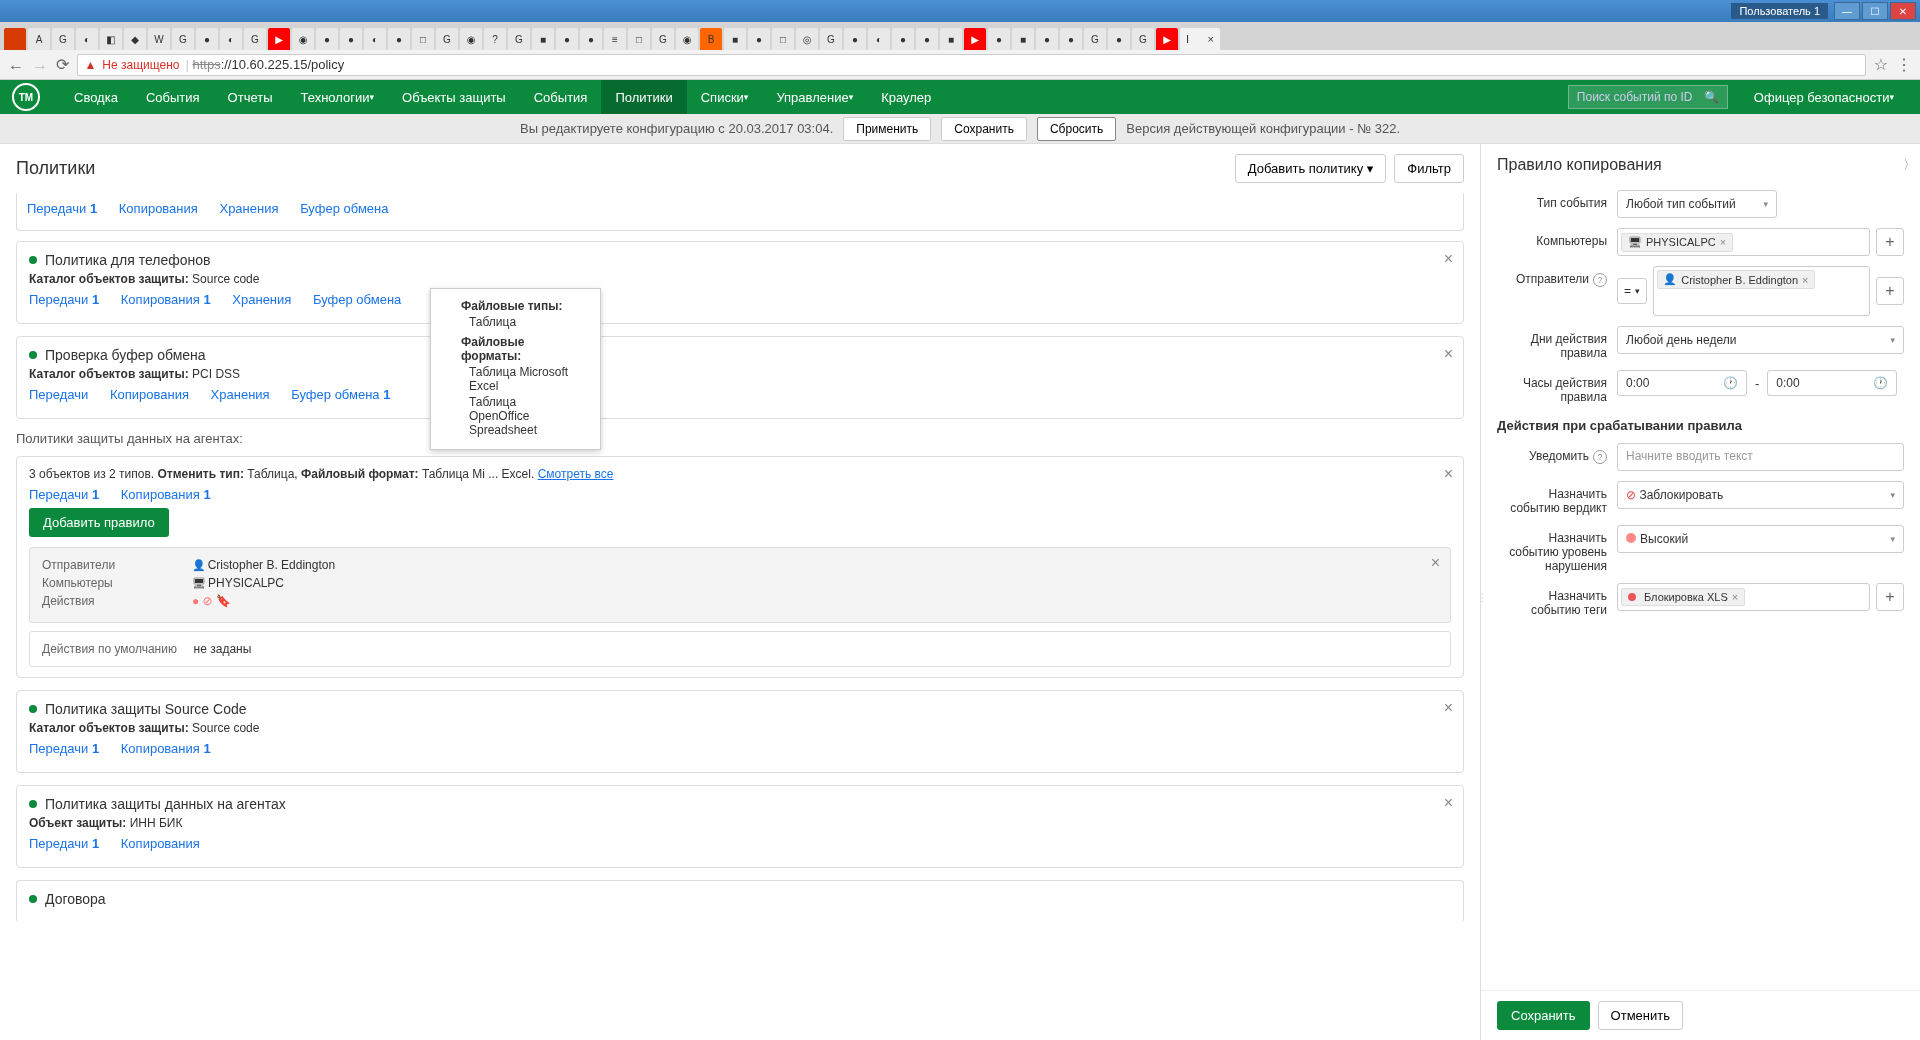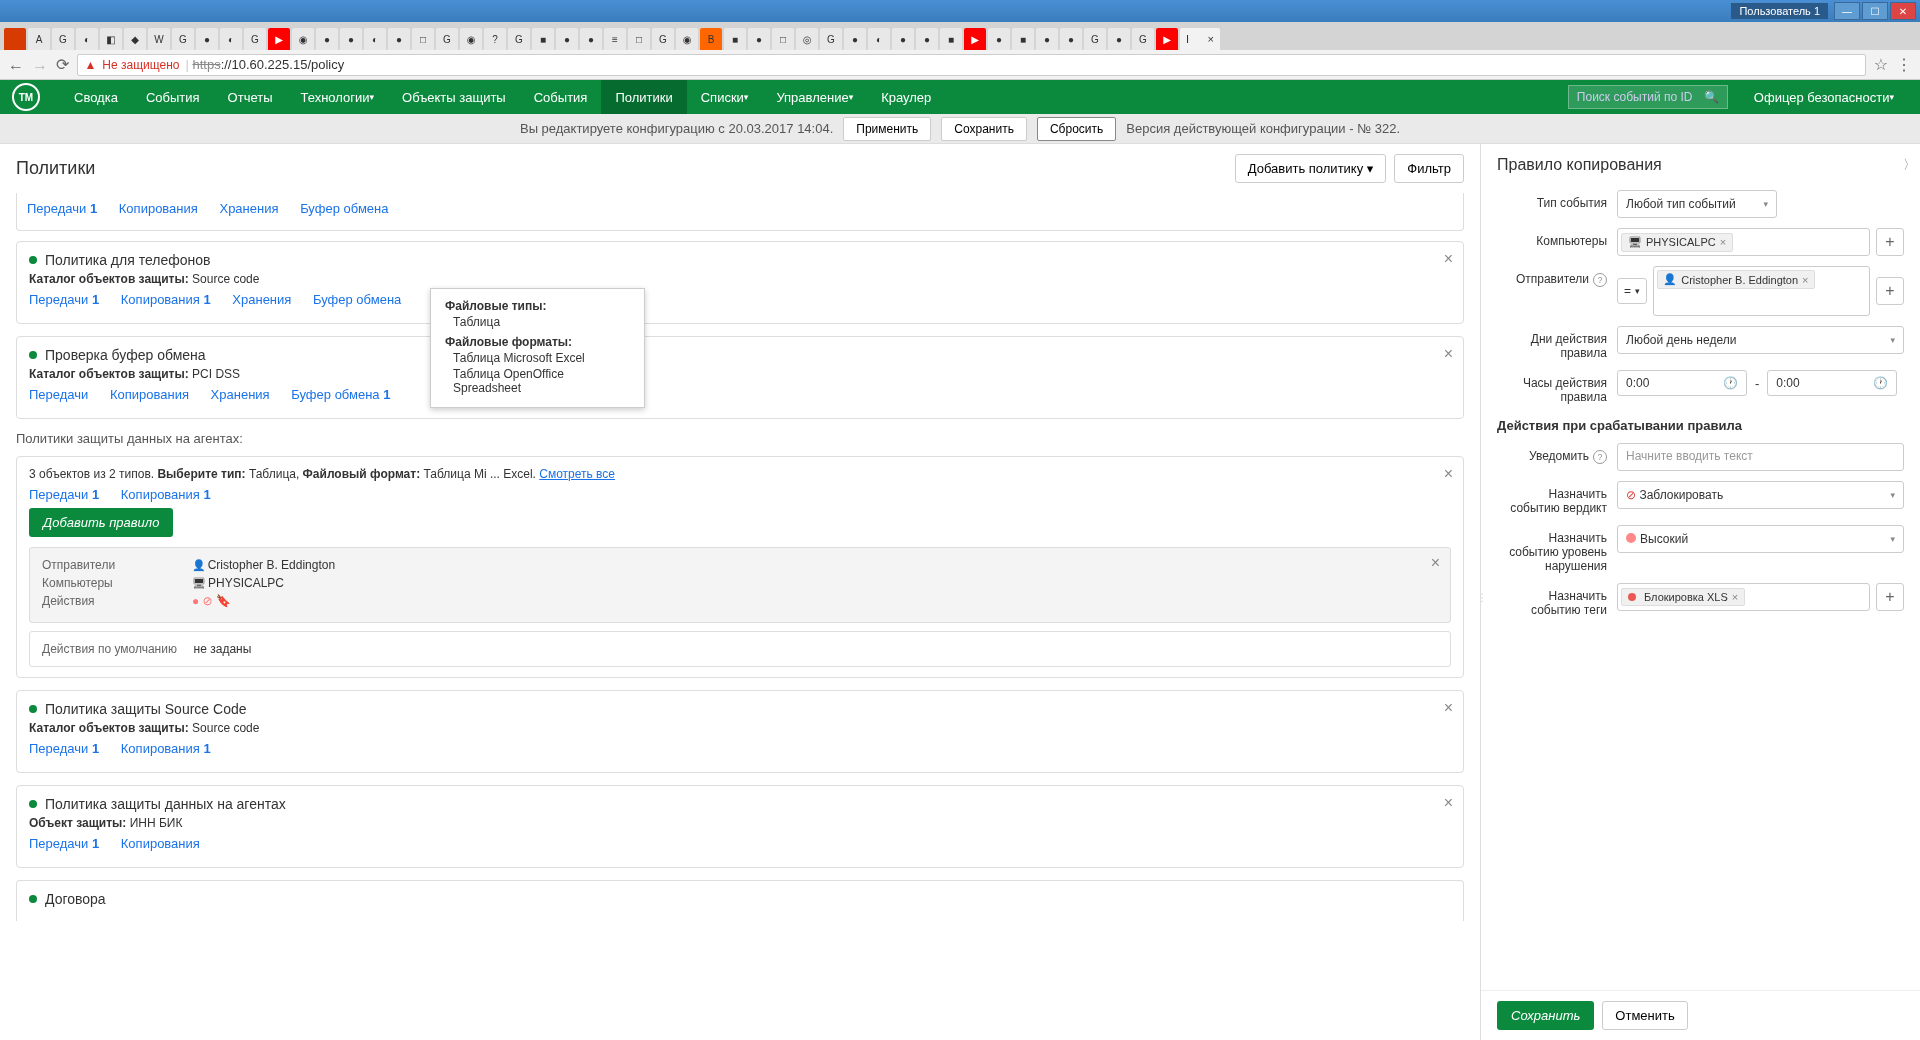--- a/index.html
+++ b/index.html
@@ -58,26 +58,26 @@
 .policy-head { display: flex; align-items: center; margin-bottom: 4px; }
 .dot { width: 8px; height: 8px; border-radius: 50%; background: #0b8a3e; margin-right: 8px; }
 .policy-title { font-weight: normal; font-size: 14px; }
 .close-x { position: absolute; right: 10px; top: 8px; color: #888; cursor: pointer; font-size: 16px; }
 .policy-sub { font-size: 12px; color: #333; margin-bottom: 6px; }
 .policy-sub b { font-weight: bold; }
 
 .section-label { font-size: 13px; color: #555; margin: 0 0 10px 0; }
 
 
-.tooltip { position: absolute; left: 430px; top: 288px; background: #fff; border: 1px solid #ccc; box-shadow: 0 2px 6px rgba(0,0,0,0.2); padding: 10px 14px; font-size: 12px; z-index: 100; width: 215px; }
+.tooltip { position: absolute; left: 430px; top: 288px; background: #fff; border: 1px solid #ccc; box-shadow: 0 2px 6px rgba(0,0,0,0.2); padding: 10px 30px; font-size: 12px; z-index: 100; width: 171px; }
 .tooltip b { font-weight: bold; display: block; margin-bottom: 2px; }
 .tooltip div { padding-left: 8px; margin-bottom: 2px; }
 
 
-.btn-green { background: #0b8a3e; color: #fff; border: none; padding: 7px 14px; cursor: pointer; font-size: 13px; border-radius: 3px; margin-bottom: 10px; font-style: italic; }
+.btn-green { background: #0b8a3e; color: #fff; border: none; padding: 7px 14px; cursor: pointer; font-size: 13px; border-radius: 3px; margin-bottom: 10px; }
 .rule-box { background: #f4f4f4; border: 1px solid #ddd; border-radius: 3px; padding: 10px 12px; margin-bottom: 8px; position: relative; }
 .rule-row { display: flex; margin-bottom: 4px; font-size: 12px; }
 .rule-label { width: 150px; color: #666; }
 .rule-val { color: #333; }
 .icon-sm { font-size: 11px; margin-right: 2px; }
 .default-box { border: 1px solid #ddd; border-radius: 3px; padding: 10px 12px; font-size: 12px; color: #666; }
 
 
 .right-head { padding: 12px 16px; font-size: 16px; display: flex; justify-content: space-between; align-items: center; }
 .collapse-arrow { position: absolute; right: 4px; top: 12px; color: #888; cursor: pointer; }
@@ -202,21 +202,21 @@
   <div class="nav-right">
     <div class="search-box">
       <span>Поиск событий по ID</span>
       <span>🔍</span>
     </div>
     <div class="nav-item nav-caret">Офицер безопасности</div>
   </div>
 </div>
 
 <div class="config-bar">
-  <span>Вы редактируете конфигурацию с 20.03.2017 14:04.</span>
+  <span>Вы редактируете конфигурацию с 20.03.2017 03:04.</span>
   <button class="cfg-btn">Применить</button>
   <button class="cfg-btn">Сохранить</button>
   <button class="cfg-btn" style="border-color:#888">Сбросить</button>
   <span>Версия действующей конфигурации - № 322.</span>
 </div>
 
 <div class="main">
 
   <div class="left-col">
     <div class="left-head">
@@ -265,21 +265,21 @@
         <a><span>Буфер обмена</span> <b>1</b></a>
       </div>
     </div>
 
     <div class="section-label">Политики защиты данных на агентах:</div>
 
     <div class="policy-card" style="position:relative">
       <span class="close-x">×</span>
       <div class="policy-sub">
         <span>3 объектов из 2 типов.</span>
-        <b>Выберите тип:</b> <span>Таблица,</span>
+        <b>Отменить тип:</b> <span>Таблица,</span>
         <b>Файловый формат:</b> <span>Таблица Mi ... Excel.</span>
         <a style="color:#1a73e8;text-decoration:underline;cursor:pointer">Смотреть все</a>
       </div>
       <div class="links-row">
         <a><span>Передачи</span> <b>1</b></a>
         <a><span>Копирования</span> <b>1</b></a>
       </div>
       <button class="btn-green">Добавить правило</button>
       <div class="rule-box">
         <span class="close-x" style="top:6px">×</span>

